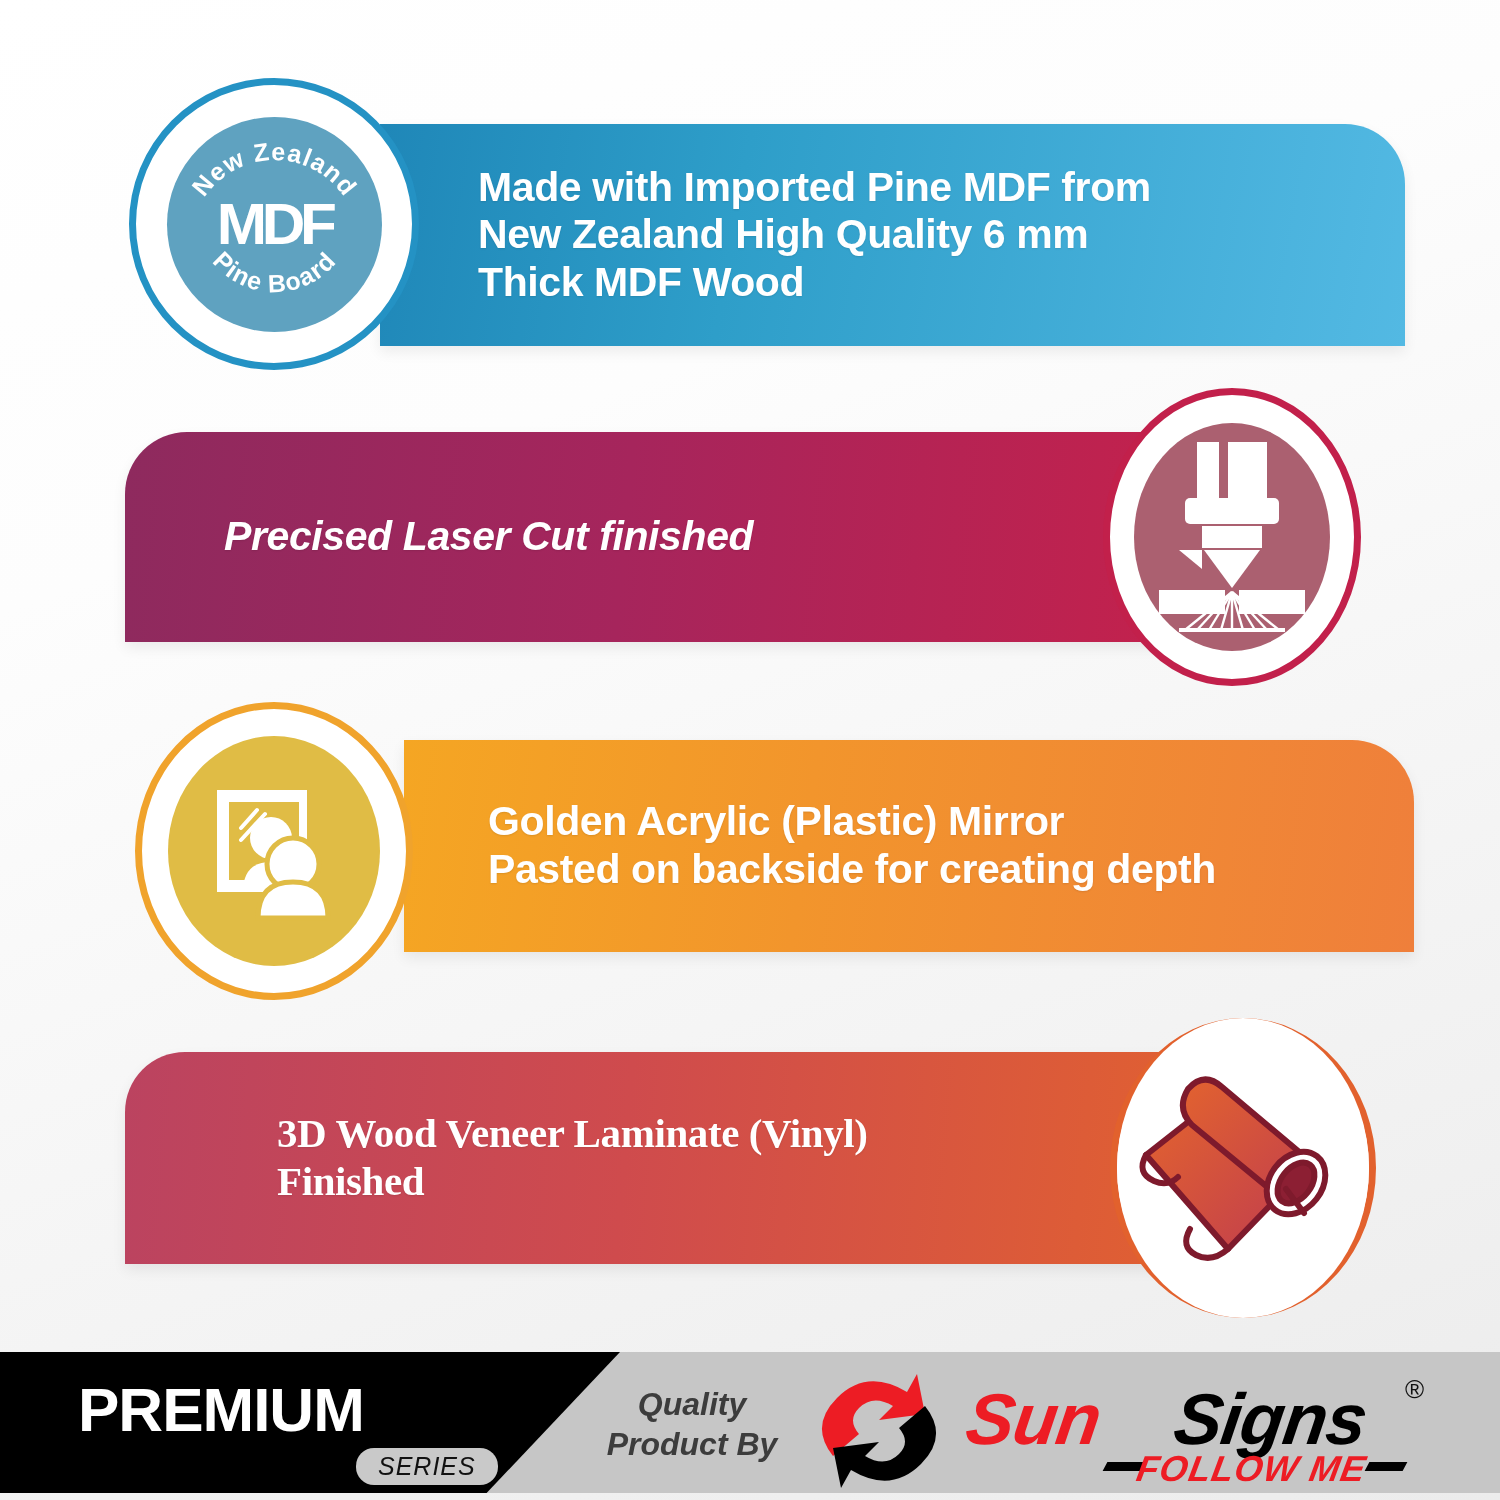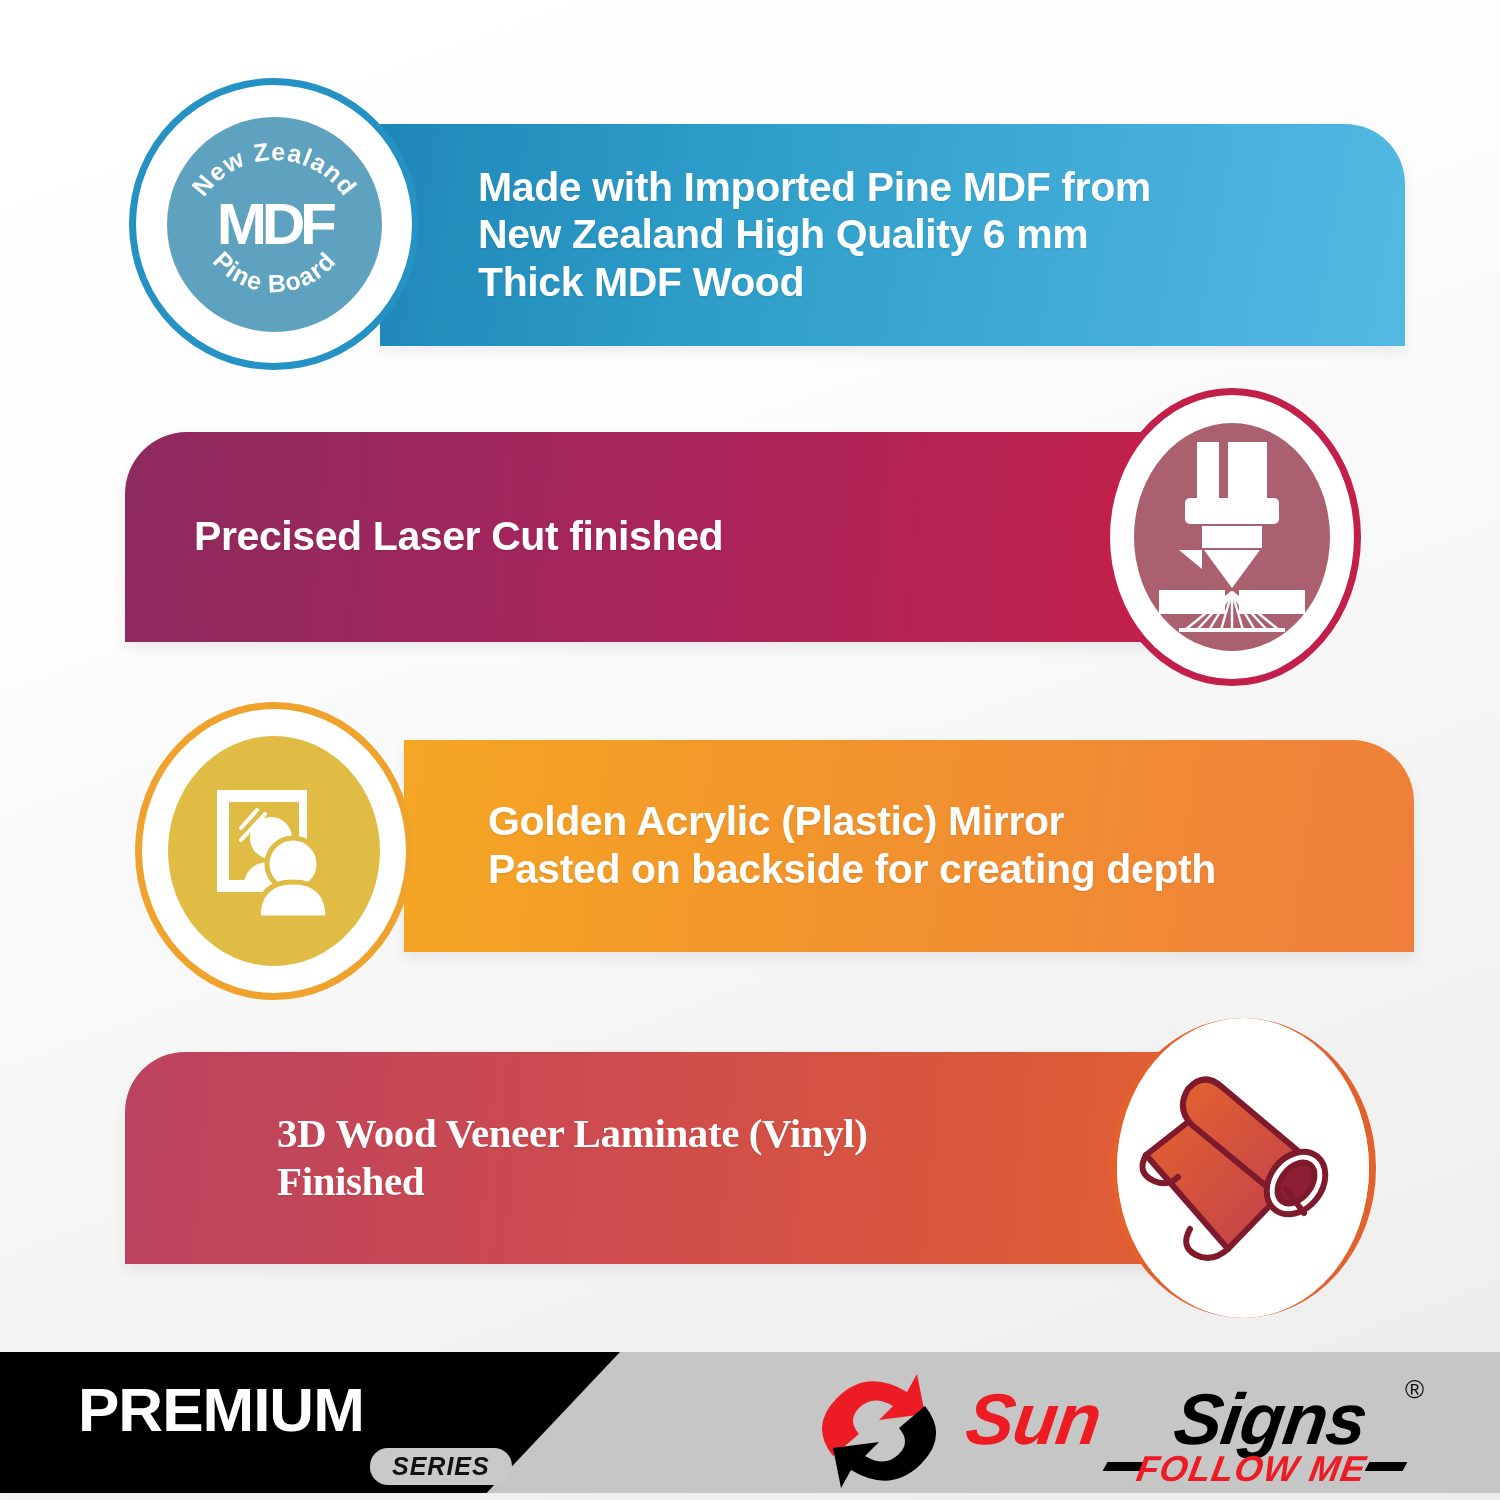--- a/index.html
+++ b/index.html
@@ -38,21 +38,21 @@
     border-radius:0 60px 0 0;
   }
   .bar-blue .bar-text { font-size:41px; margin-left:98px; }
 
   
   .bar-maroon {
     left:125px; top:432px; width:1112px; height:210px;
     background:linear-gradient(95deg,#8e2a5e 0%,#a6255c 45%,#c6214b 100%);
     border-radius:62px 0 0 0;
   }
-  .bar-maroon .bar-text { font-size:41px; margin-left:69px; }
+  .bar-maroon .bar-text { font-size:41px; margin-left:99px;font-style:italic; }
 
   
   .bar-orange {
     left:404px; top:740px; width:1010px; height:212px;
     background:linear-gradient(98deg,#f5a623 0%,#f2952c 40%,#ef7f3b 100%);
     border-radius:0 62px 0 0;
   }
   .bar-orange .bar-text { font-size:41px; margin-left:84px; }
 
   
@@ -120,23 +120,23 @@
     position:absolute; left:0; top:0; width:620px; height:148px;
     background:#000;
     clip-path:polygon(0 0, 620px 0, 480px 148px, 0 148px);
   }
   .premium {
     position:absolute; left:78px; top:22px;
     color:#fff; font-size:62px; font-weight:bold; letter-spacing:-1px;
     font-family:"Liberation Sans",sans-serif;
   }
   .series-pill {
-    position:absolute; left:370px; top:96px;
+    position:absolute; left:356px; top:96px;
     background:#c9c9c9; color:#111;
-    font-size:25px; font-style:italic; font-weight:bold; letter-spacing:1px;
+    font-size:25px; font-style:italic; font-weight:normal; letter-spacing:1px;
     padding:4px 22px; border-radius:18px;
     font-family:"Liberation Sans",sans-serif;
   }
   .quality {
     position:absolute; left:592px; top:32px; width:200px;
     text-align:center; color:#3c3c3c;
     font-size:32px; font-style:italic; font-weight:bold; line-height:1.25;
     font-family:"Liberation Sans",sans-serif;
     white-space:pre-line;
   }
@@ -307,20 +307,22 @@
     </div>
   </div>
 
   <div class="footer">
     <div class="footer-gray"></div>
     <div class="footer-black"></div>
 
     <div class="premium">PREMIUM</div>
     <div class="series-pill">SERIES</div>
 
+    <div class="quality">Quality
+Product By</div>
 
     <div class="logo">
       <svg width="150" height="122" viewBox="0 0 150 122">
 
         <path d="M92 22 q-40 -24 -70 6 q-28 28 -4 58 l26 -22 q-12 -14 0 -26 q14 -14 34 -2 l-14 14 L110 44 L102 4 Z" fill="#ed1c24"></path>
 
         <path d="M58 100 q40 24 70 -6 q28 -28 4 -58 l-26 22 q12 14 0 26 q-14 14 -34 2 l14 -14 L40 78 L48 118 Z" fill="#000000" transform="translate(-22,0)"></path>
       </svg>
       <div class="logo-sun">Sun</div>
       <div class="logo-signs">Signs</div>

